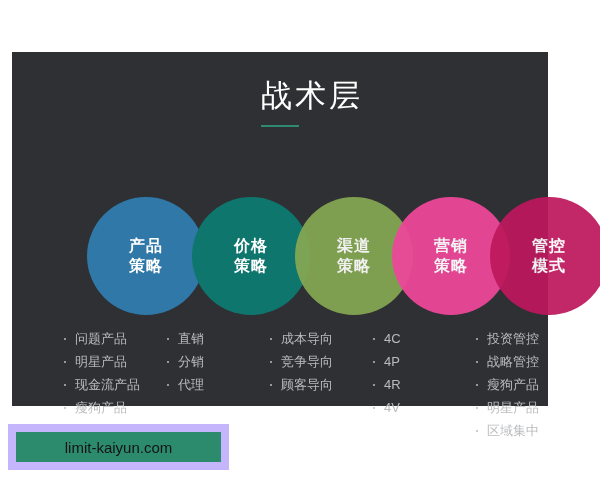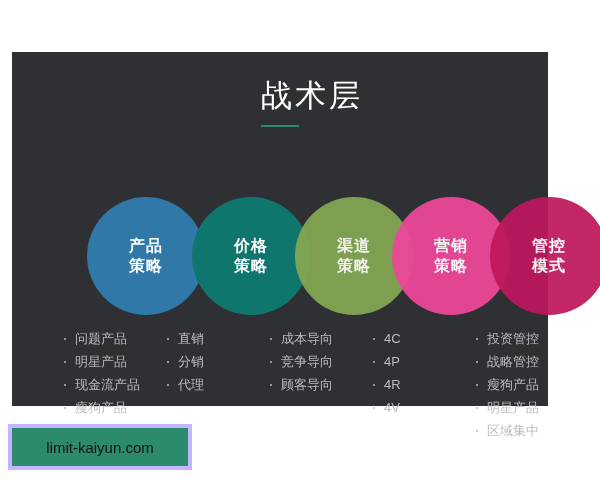--- a/index.html
+++ b/index.html
@@ -119,24 +119,24 @@
     flex: 0 0 auto;
     position: relative;
     top: -3px;
   }
 
   
   #watermark {
     position: absolute;
     left: 8px;
     top: 424px;
-    width: 184px;
+    width: 221px;
     height: 46px;
     background: #2c8a6d;
-    border: 4px solid #c4b5fd;
+    border: 8px solid #c4b5fd;
     box-sizing: border-box;
     display: flex;
     align-items: center;
     justify-content: center;
   }
   #watermark-text {
     color: #141414;
     font-size: 15px;
     letter-spacing: 0px;
   }

